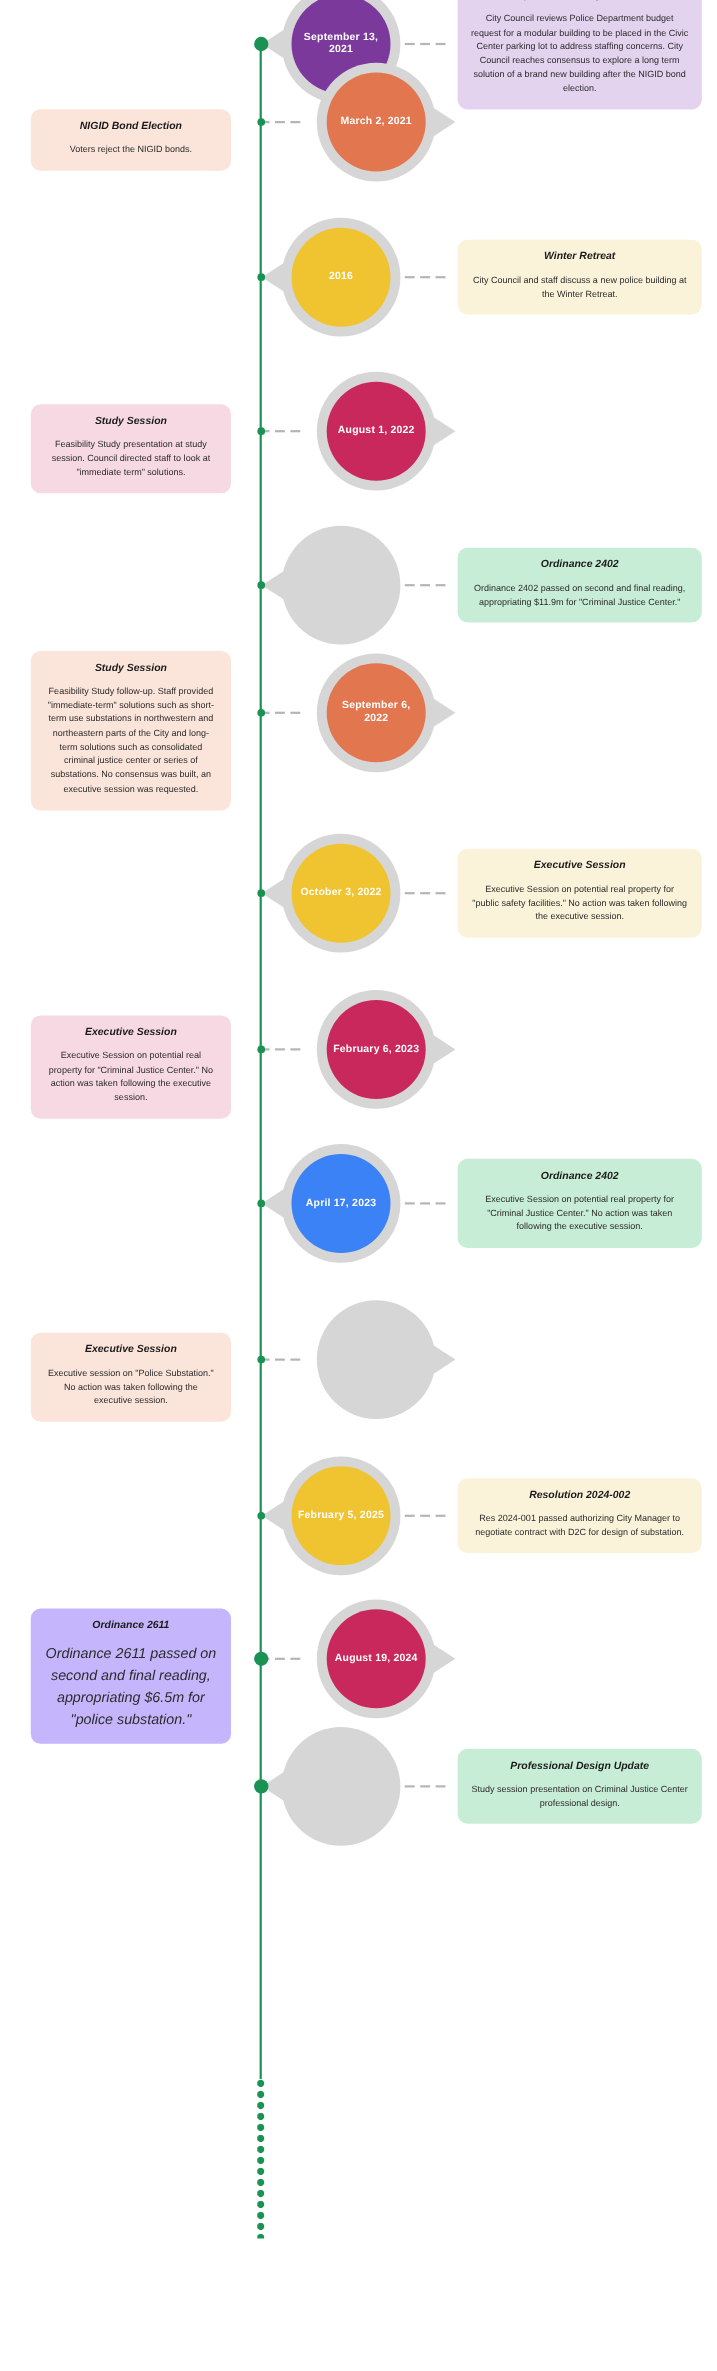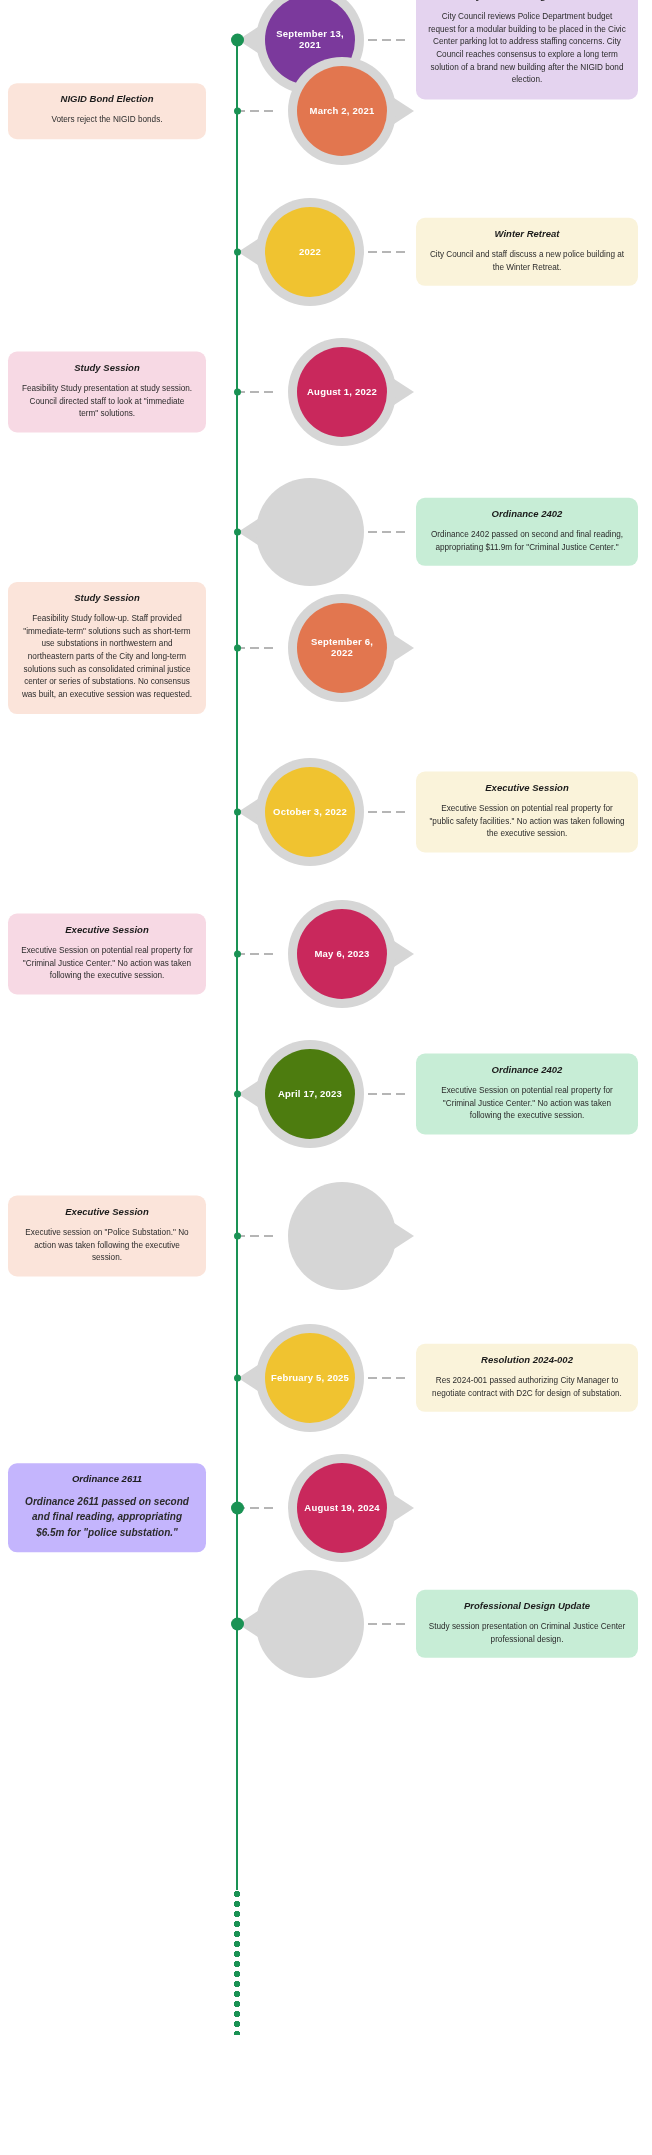--- a/index.html
+++ b/index.html
@@ -126,39 +126,39 @@
   
   .card {
     position: absolute;
     top: 0;
     transform: translateY(-50%);
     border-radius: 9px;
     padding: 10px 12px 12px;
     text-align: center;
   }
   .event.right .card { left: 416px; width: 222px; }
-  .event.left  .card { left:  8px; width: 198px; }
+  .event.left  .card { left:  28px; width: 182px; margin-top: 16px; }
 
   .card-title {
     font-weight: bold;
     font-style: italic;
     font-size: 9.5px;
     color: #1b1b1b;
     margin-bottom: 9px;
     line-height: 1.25;
   }
   .card-body {
     font-size: 8.2px;
     color: #2b2b2b;
     line-height: 1.55;
   }
   .card.bold-body .card-body {
-    font-weight: bold;
+    font-weight: normal;
     font-style: italic;
-    font-size: 10px;
+    font-size: 13px;
     text-align: center;
   }
 </style>
 </head>
 <body>
 
 <div id="timeline">
 
   <div class="spine" style="top:40px; height:1850px;"></div>
   <div class="spine-dotted" style="top:1890px; height:145px;"></div>
@@ -193,21 +193,21 @@
         </div>
         <div class="card" style="background:#fbe4da">
           <div class="card-title">NIGID Bond Election</div>
           <div class="card-body">Voters reject the NIGID bonds.</div>
         </div>
       </div>
       <div class="event right" style="top: 252px;">
         <div class="bubble-wrap">
           <div class="pointer"></div>
           <div class="ring"></div>
-          <div class="disc" style="background:#f0c330">2022</div>
+          <div class="disc" style="background:#f0c330">2016</div>
         </div>
         <div class="dashes">
           <i></i>
           <i></i>
           <i></i>
         </div>
         <div class="card" style="background:#faf3da">
           <div class="card-title">Winter Retreat</div>
           <div class="card-body">City Council and staff discuss a new police building at the Winter Retreat.</div>
         </div>
@@ -272,37 +272,37 @@
         </div>
         <div class="card" style="background:#faf3da">
           <div class="card-title">Executive Session</div>
           <div class="card-body">Executive Session on potential real property for "public safety facilities." No action was taken following the executive session.</div>
         </div>
       </div>
       <div class="event left" style="top: 954px;">
         <div class="bubble-wrap">
           <div class="pointer"></div>
           <div class="ring"></div>
-          <div class="disc" style="background:#c9285c">May 6, 2023</div>
+          <div class="disc" style="background:#c9285c">February 6, 2023</div>
         </div>
         <div class="dashes">
           <i></i>
           <i></i>
           <i></i>
         </div>
         <div class="card" style="background:#f7d9e4">
           <div class="card-title">Executive Session</div>
           <div class="card-body">Executive Session on potential real property for "Criminal Justice Center." No action was taken following the executive session.</div>
         </div>
       </div>
       <div class="event right" style="top: 1094px;">
         <div class="bubble-wrap">
           <div class="pointer"></div>
           <div class="ring"></div>
-          <div class="disc" style="background:#4d7c0f">April 17, 2023</div>
+          <div class="disc" style="background:#3b82f6">April 17, 2023</div>
         </div>
         <div class="dashes">
           <i></i>
           <i></i>
           <i></i>
         </div>
         <div class="card" style="background:#c7edd6">
           <div class="card-title">Ordinance 2402</div>
           <div class="card-body">Executive Session on potential real property for "Criminal Justice Center." No action was taken following the executive session.</div>
         </div>

